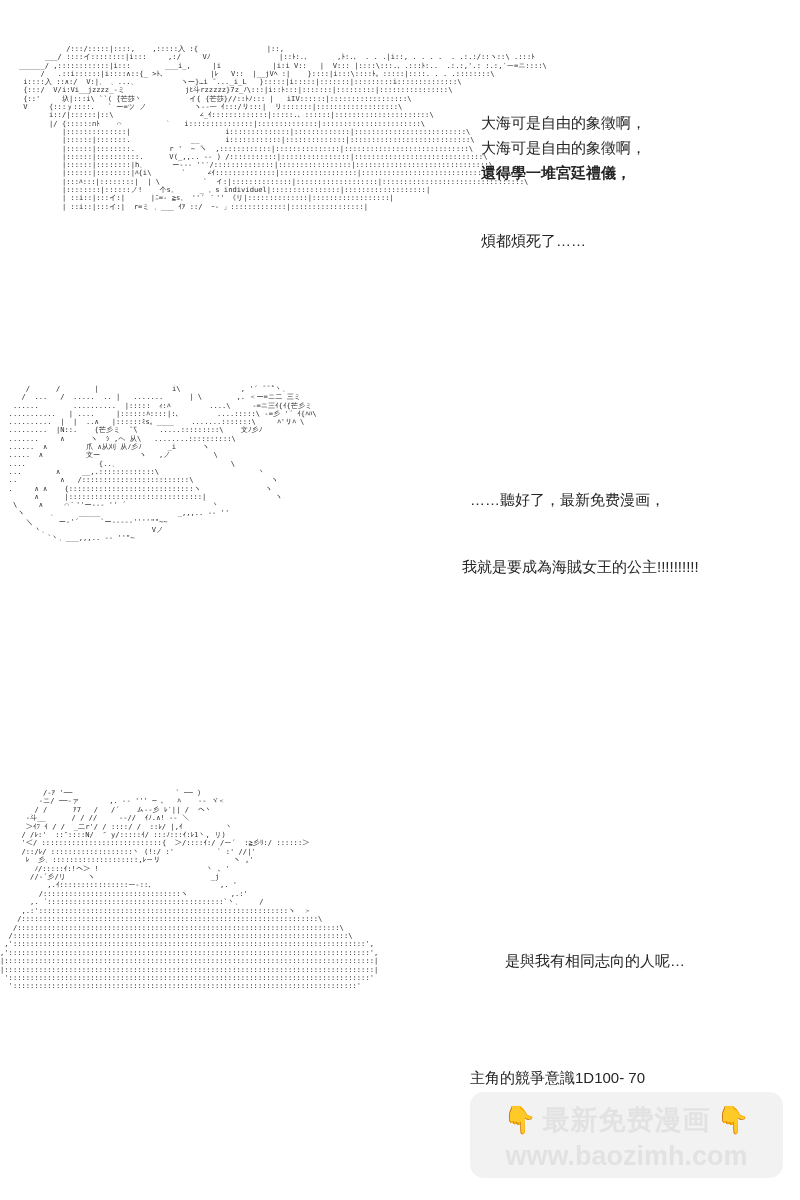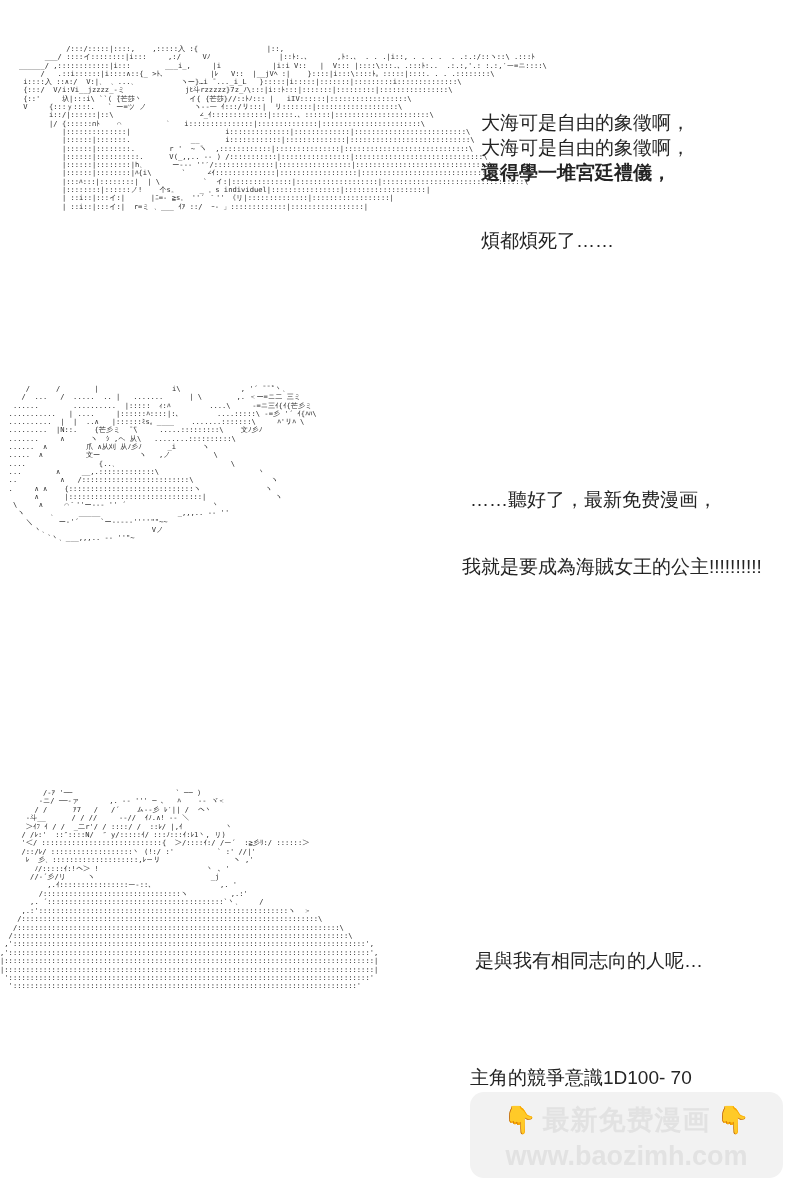--- a/index.html
+++ b/index.html
@@ -54,35 +54,35 @@
     top: 782px;
     font-size: 7.0px;
     line-height: 8.4px;
     transform: scaleX(1.02);
   }
 
   
   .dialogue {
     position: absolute;
     font-family: "Liberation Sans", "DejaVu Sans", sans-serif;
-    font-size: 19px;
+    font-size: 15px;
     line-height: 25px;
     color: #242424;
     white-space: pre;
   }
 
   #line-1-a { left: 481px; top: 110px; }
   #line-1-b { left: 481px; top: 135px; }
   #line-1-c { left: 481px; top: 160px; font-weight: bold; }
   #line-1-d { left: 481px; top: 228px; }
 
   #line-2-a { left: 470px; top: 487px; }
   #line-2-b { left: 462px; top: 554px; }
 
-  #line-3-a { left: 475px; top: 948px; }
+  #line-3-a { left: 505px; top: 948px; }
   #line-3-b { left: 470px; top: 1065px; }
 
   
   #watermark {
     position: absolute;
     left: 470px;
     top: 1092px;
     width: 313px;
     height: 86px;
     background: #f2f2f2;

